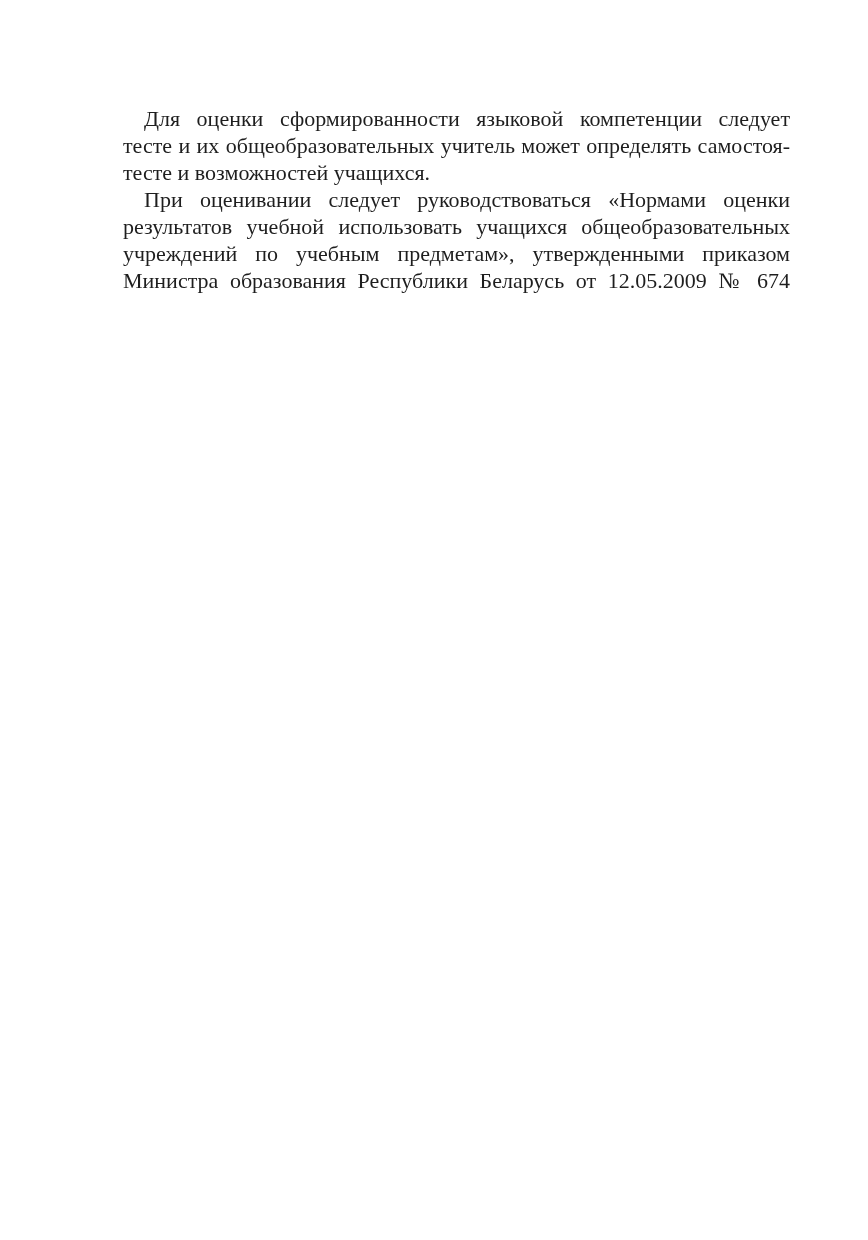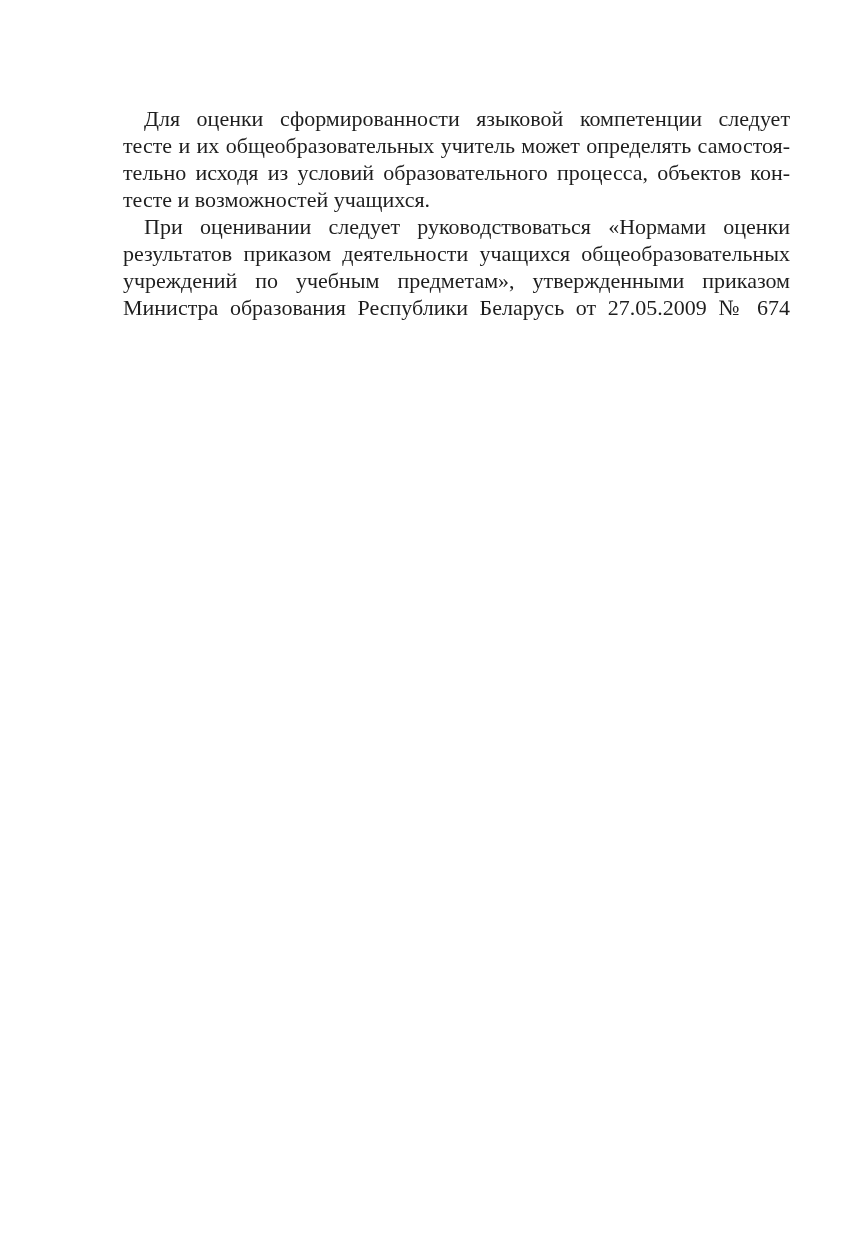--- a/index.html
+++ b/index.html
@@ -43,25 +43,24 @@
 </style>
 </head>
 <body>
 
 <div class="page">
   <div class="text-block">
 
     <div class="para">
       <div class="line indent">Для оценки сформированности языковой компетенции следует</div>
       <div class="line">тесте и их общеобразовательных учитель может определять самостоя-</div>
-      <div class="line">тельно исходя из условий образовательного процесса, объектов кон-</div>
       <div class="line last">тесте и возможностей учащихся.</div>
     </div>
 
     <div class="para">
       <div class="line indent">При оценивании следует руководствоваться «Нормами оценки</div>
-      <div class="line">результатов приказом деятельности учащихся общеобразовательных</div>
+      <div class="line">результатов учебной использовать учащихся общеобразовательных</div>
       <div class="line">учреждений по учебным предметам», утвержденными приказом</div>
-      <div class="line">Министра образования Республики Беларусь от 27.05.2009 № 674</div>
+      <div class="line">Министра образования Республики Беларусь от 12.05.2009 № 674</div>
     </div>
 
   </div>
 </div>
 
 </body></html>

